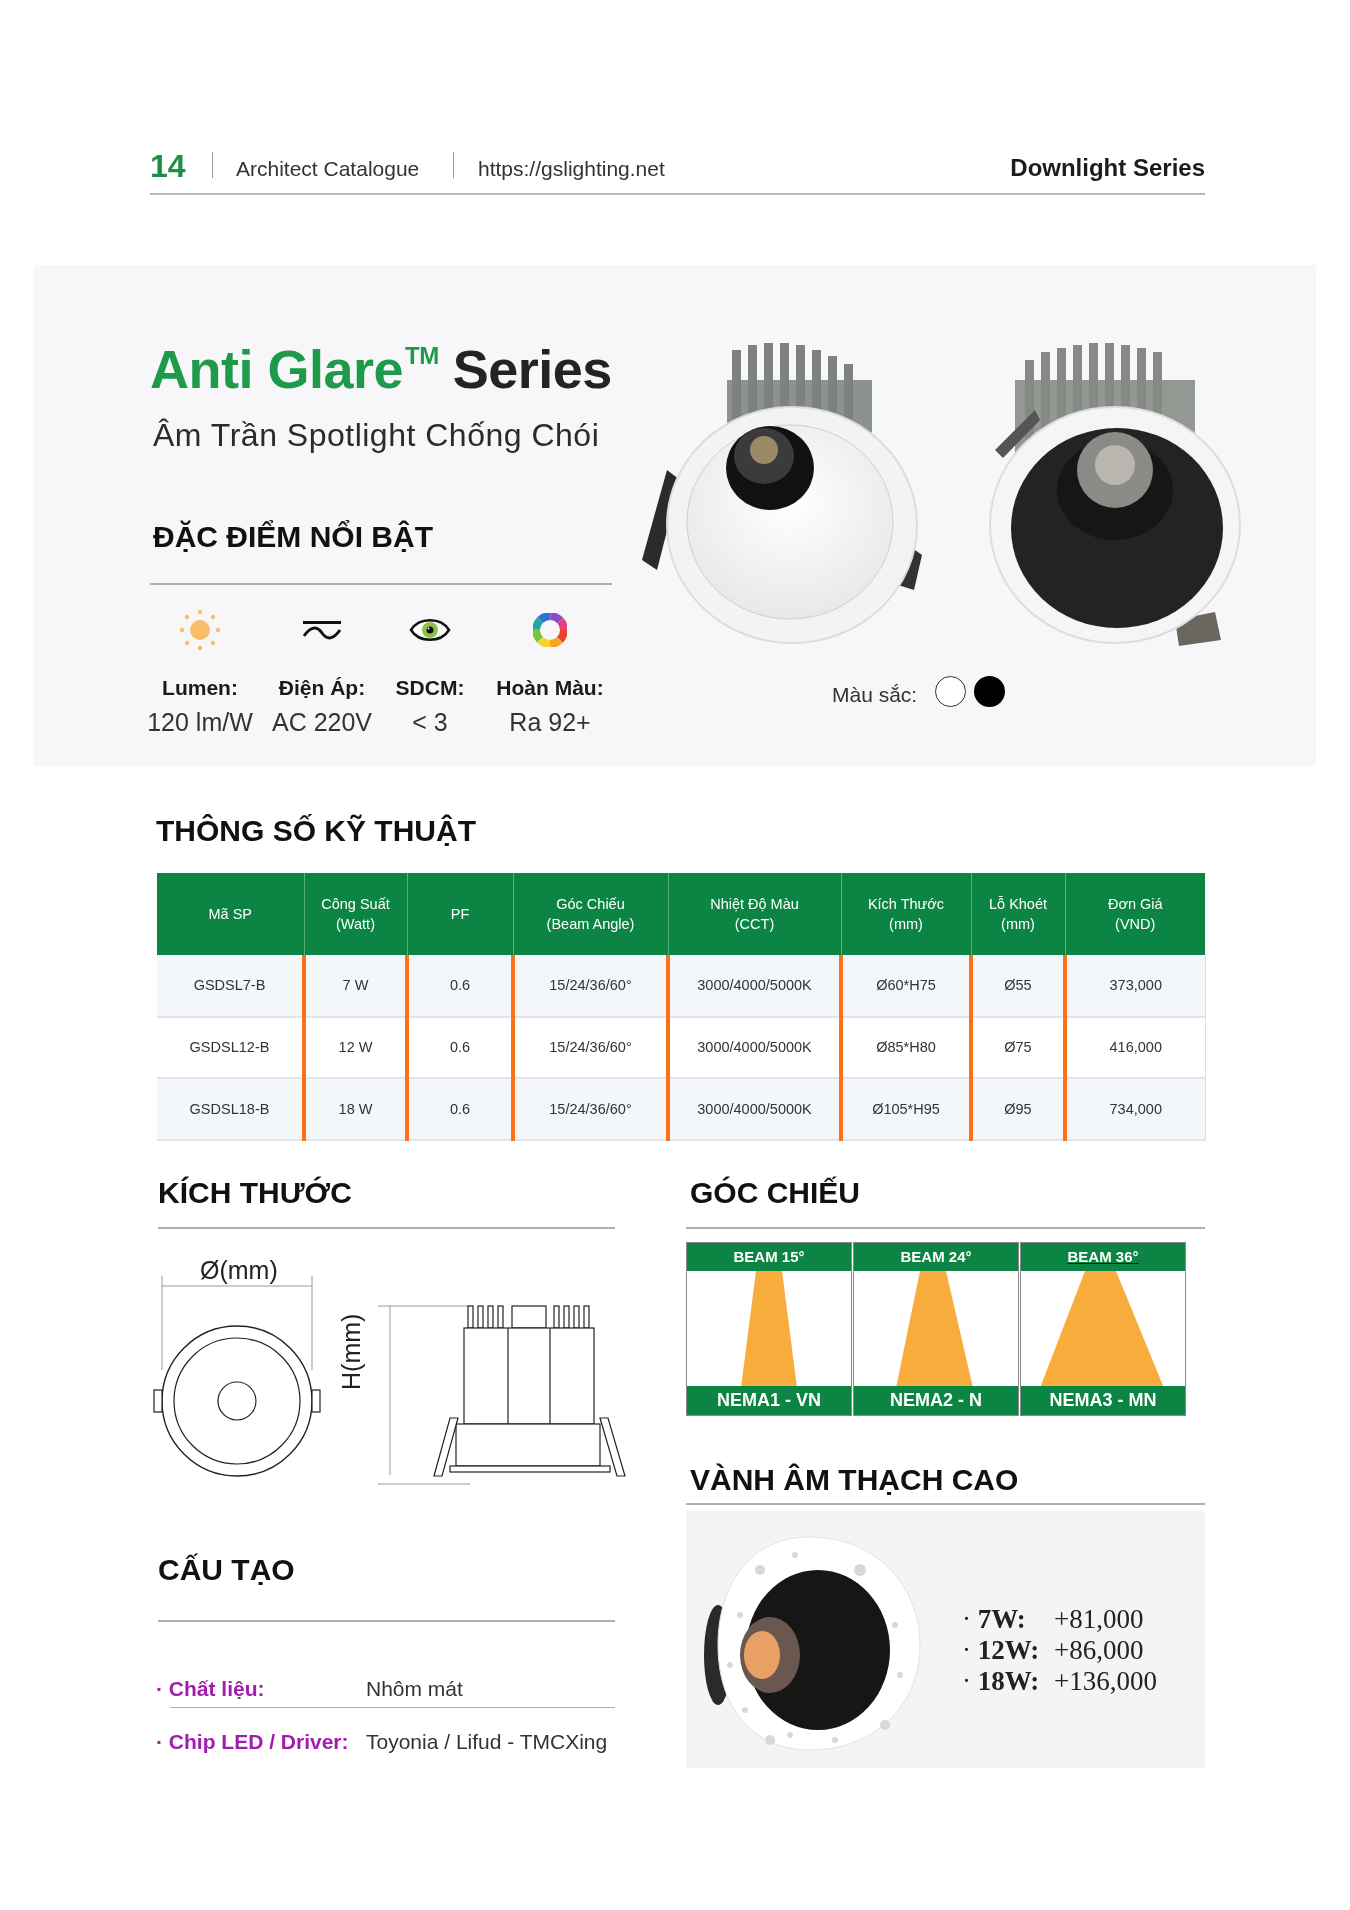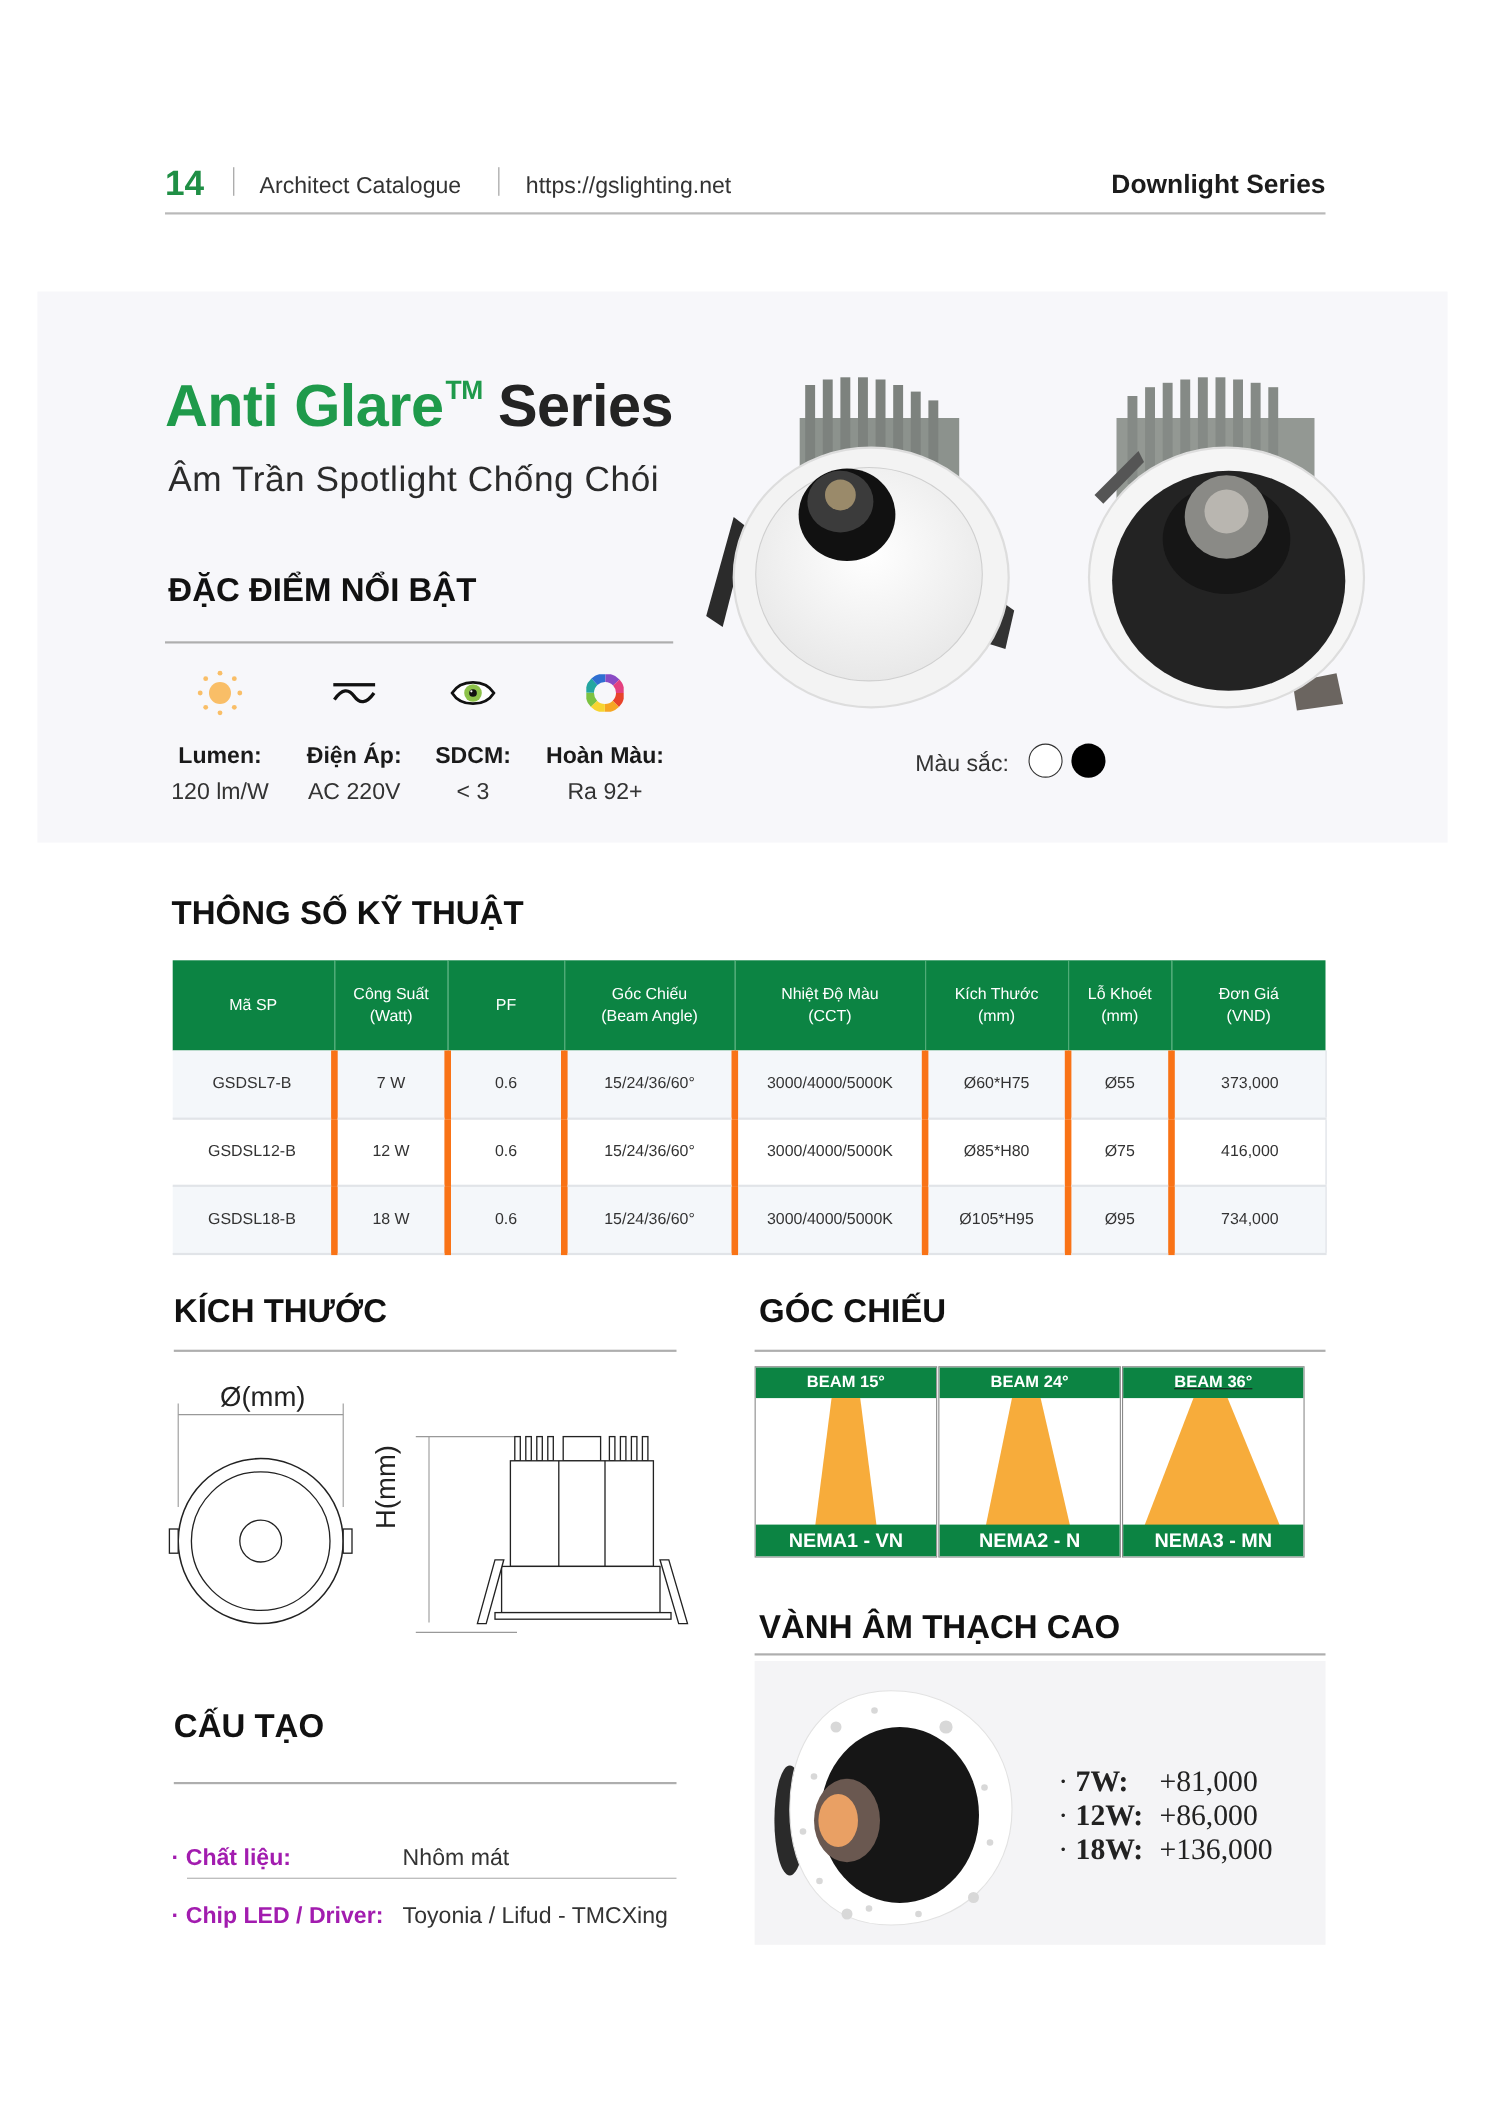--- a/index.html
+++ b/index.html
@@ -20,34 +20,34 @@
   .title .g { color: #1f9a4b; }
   .title sup { font-size: 24px; vertical-align: 24px; margin-left: 2px; }
   .title .d { color: #232323; margin-left: 14px; }
   .subtitle { left: 153px; top: 417px; font-size: 32px; color: #2b2b2b; letter-spacing: 0.5px; }
   .h2 { font-size: 30px; font-weight: bold; color: #111; white-space: nowrap; }
   .rule { height: 2px; background: #aeaeae; }
 
   .feat { top: 608px; width: 120px; text-align: center; }
   .feat .ic { height: 44px; display: flex; align-items: center; justify-content: center; }
   .feat .lbl { margin-top: 24px; font-size: 21px; font-weight: bold; color: #1a1a1a; }
-  .feat .val { margin-top: 8px; font-size: 21px; color: #333; }
+  .feat .val { margin-top: 8px; font-size: 25px; color: #333; }
 
   .prod { top: 340px; }
   .color-row { left: 832px; top: 676px; display: flex; align-items: flex-end; gap: 8px; }
   .color-row .t { font-size: 21px; color: #333; margin-right: 10px; }
   .sw { width: 31px; height: 31px; border-radius: 50%; }
   .sw.w { background: #fff; border: 1.5px solid #333; }
   .sw.b { background: #000; }
 
   
   table.spec { position: absolute; left: 157px; top: 873px; width: 1048px; border-collapse: collapse; table-layout: fixed; }
   table.spec th { background: #0c8443; color: #fff; font-weight: normal; font-size: 14.5px; line-height: 20px; height: 82px; border-right: 1px solid #55b07c; text-align: center; vertical-align: middle; }
   table.spec th:last-child { border-right: none; }
-  table.spec td { height: 61.5px; font-size: 14.5px; color: #333; text-align: center; border-right: 6px solid #f97316; border-bottom: 2px solid #e1e4e8; }
+  table.spec td { height: 61.5px; font-size: 14.5px; color: #333; text-align: center; border-right: 4px solid #f97316; border-bottom: 2px solid #e1e4e8; }
   table.spec td:last-child { border-right: 1px solid #d9dde3; }
   table.spec tr.odd td { background: #f4f7fa; }
   table.spec tr.even td { background: #ffffff; }
 
   
   .beam { top: 1242px; width: 166px; height: 174px; border: 1px solid #8a8a8a; background: #fff; overflow: hidden; }
   .beam .top { height: 28px; background: #0c8443; color: #fff; font-size: 15px; font-weight: bold; text-align: center; line-height: 28px; }
   .beam .bot { position: absolute; left: 0; right: 0; bottom: 0; height: 29px; background: #0c8443; color: #fff; font-size: 18px; font-weight: bold; text-align: center; line-height: 29px; }
   .beam svg { position: absolute; left: 0; top: 28px; }
 

